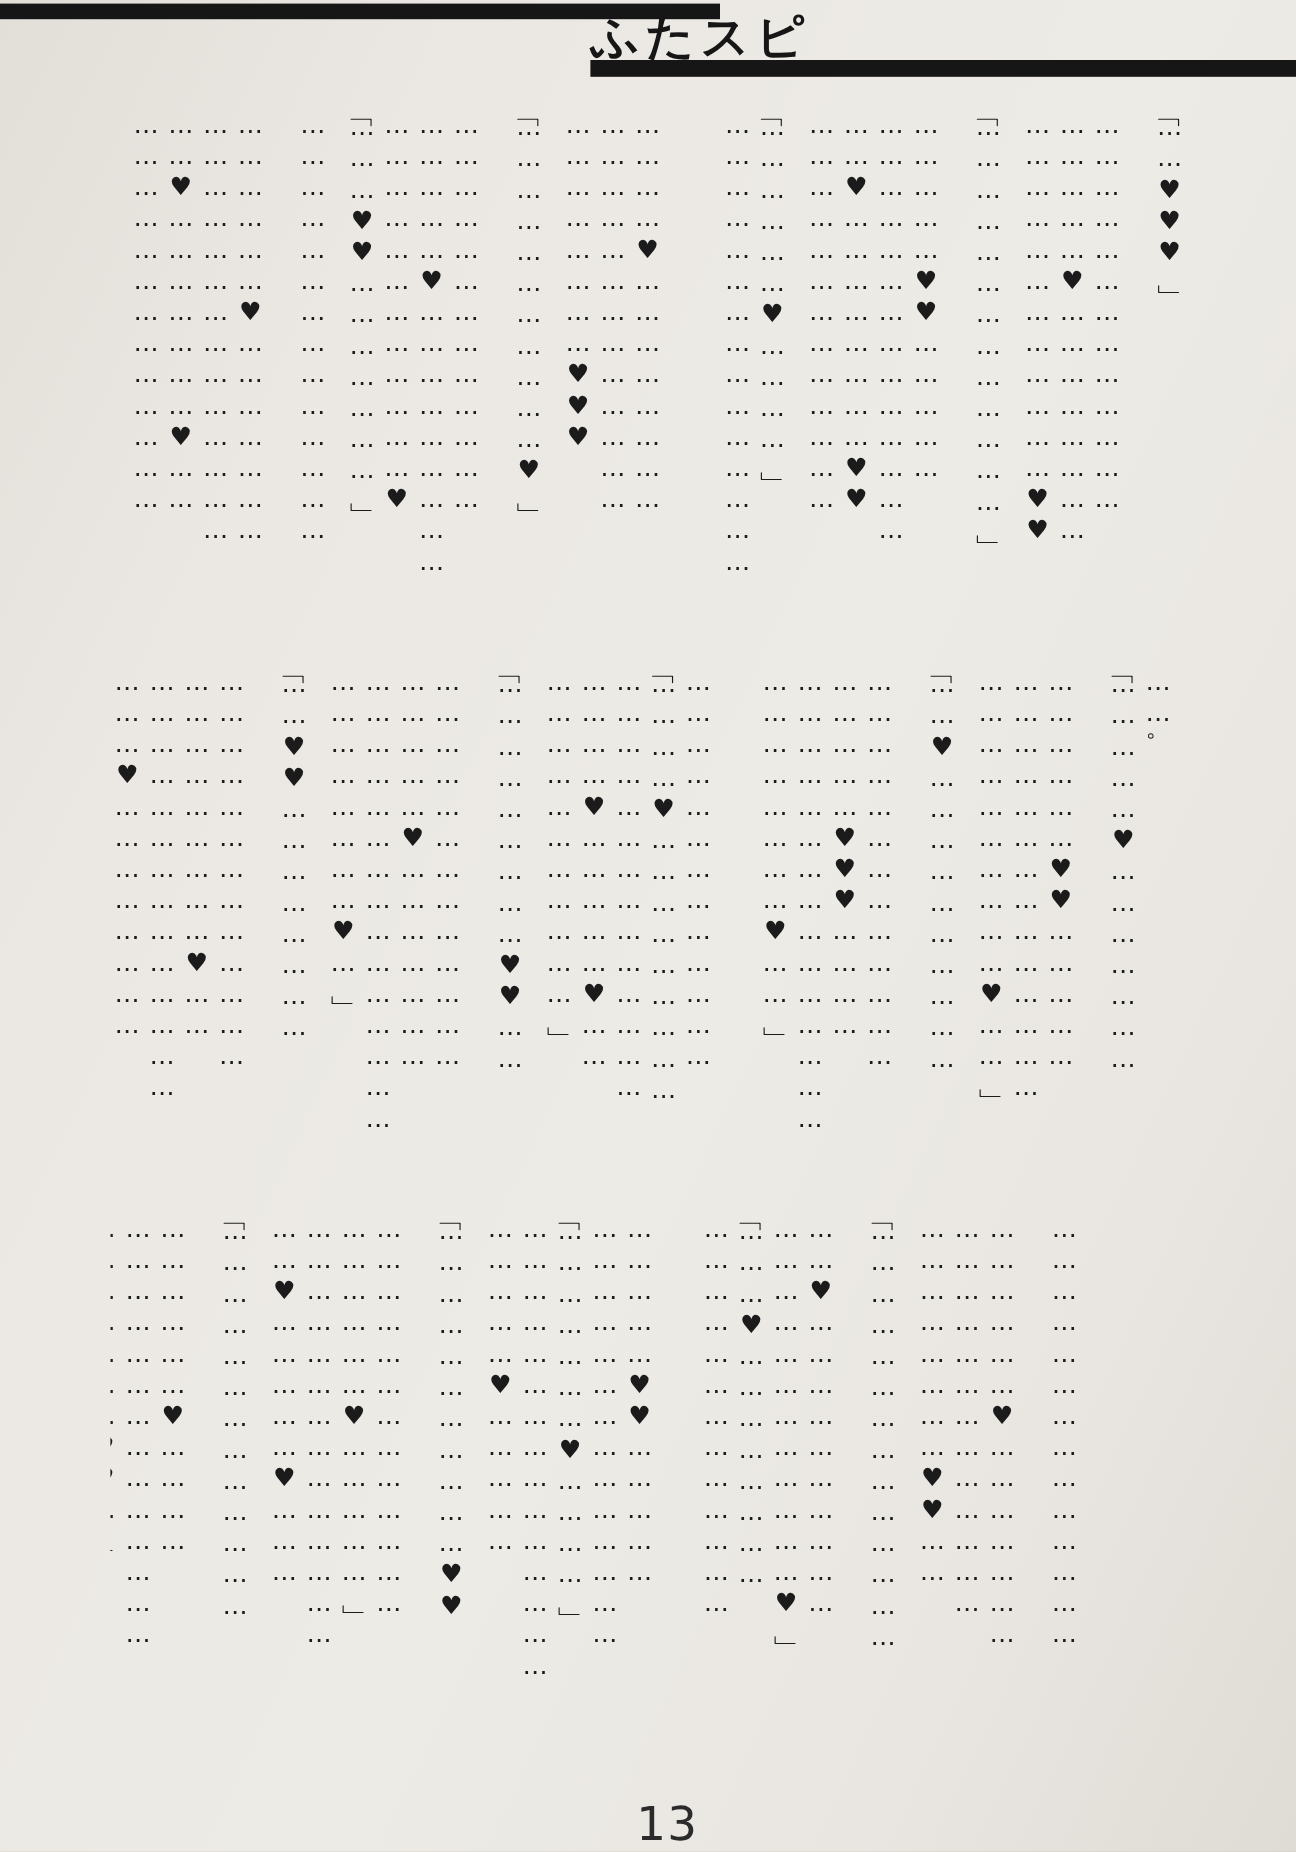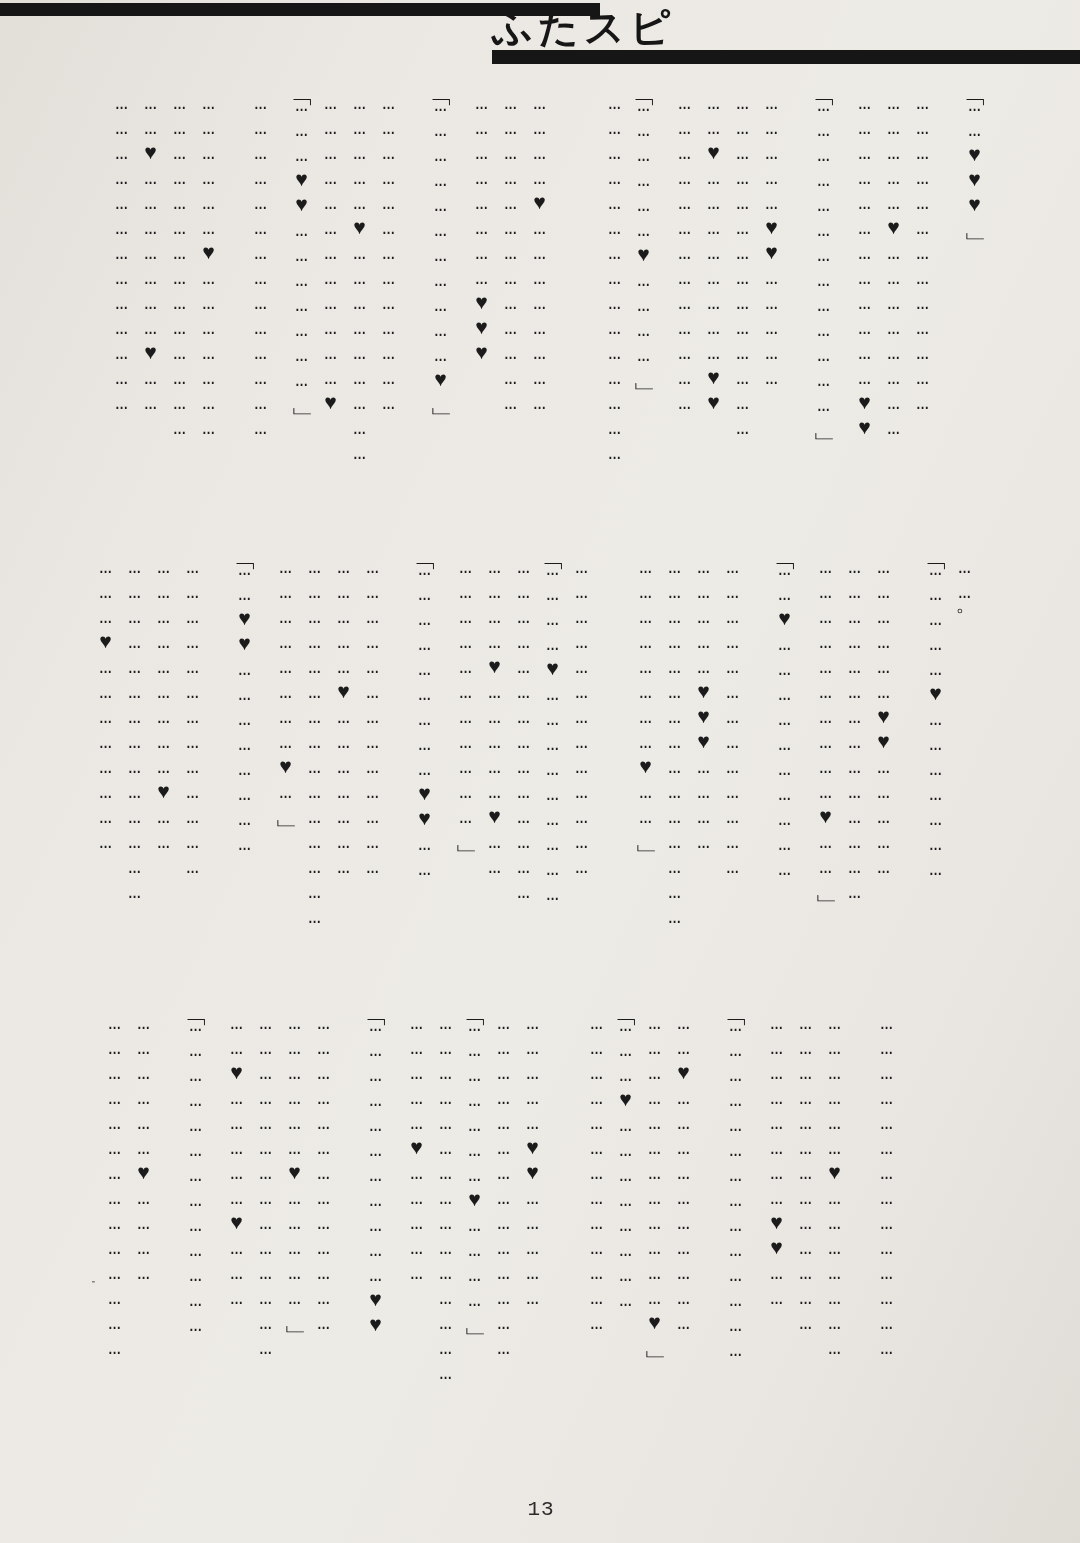--- a/index.html
+++ b/index.html
@@ -4,21 +4,20 @@
 <style>
   html,body{margin:0;padding:0;}
   body{
     width:1080px;height:1543px;position:relative;
     font-family:"DejaVu Sans",sans-serif;
     background:#cfccc6;overflow:hidden;
   }
   .page{
     position:absolute;inset:0;
     background:linear-gradient(115deg,#e2dfd9 0%,#ebe8e3 22%,#edebe6 55%,#e9e6e1 80%,#dfdcd6 100%);
-    font-family:Liberation Mono, monospace;
   }
   
   .bar{position:absolute;background:#161616;}
   .bar-top{left:0;top:3px;width:600px;height:13px;}
   .bar-under{left:492px;top:50px;width:588px;height:14px;}
   .title{
     position:absolute;left:492px;top:8px;width:180px;height:46px;
     font-size:40px;font-weight:700;letter-spacing:5px;color:#161616;
     line-height:46px;white-space:nowrap;
   }
@@ -34,22 +33,22 @@
   .band-2{top:556px;right:105px;width:880px;height:442px;}
   .band-3{top:1012px;right:183px;width:805px;height:450px;}
   .col{
     margin:0;
     font-size:21px;
     line-height:21px;          
     letter-spacing:2px;        
     margin-block-end:8px;      
   }
   .page-number{
-    position:absolute;left:541px;top:1498px;transform:translateX(-50%);
-    font-size:21px;color:#2b2b2b;letter-spacing:1px;
+    position:absolute;left:556px;top:1498px;transform:translateX(-50%);
+    font-size:39px;color:#2b2b2b;letter-spacing:1px;
   }
 </style>
 </head>
 <body>
 
 <div class="page">
 
   <div class="bar bar-top"></div>
   <div class="title">ふたスピ</div>
   <div class="bar bar-under"></div>

